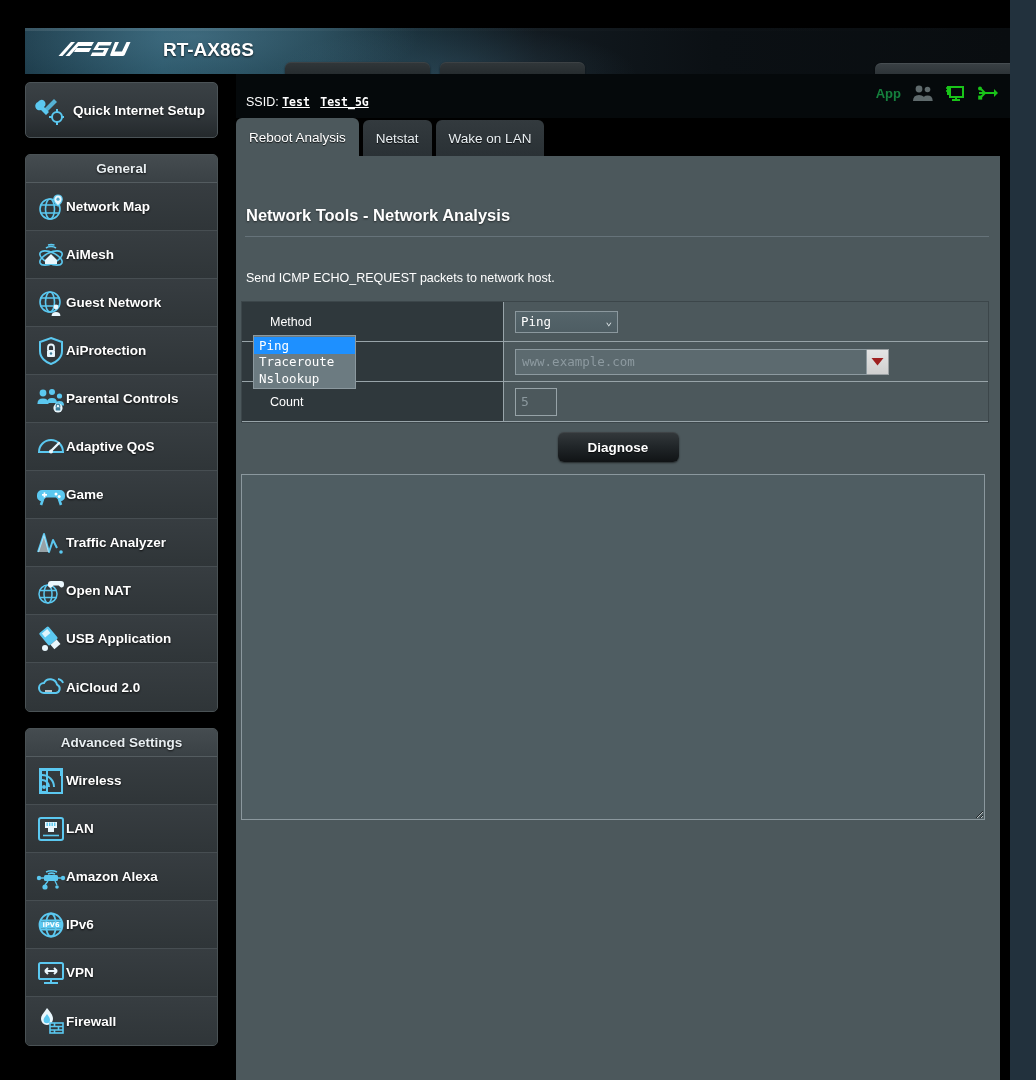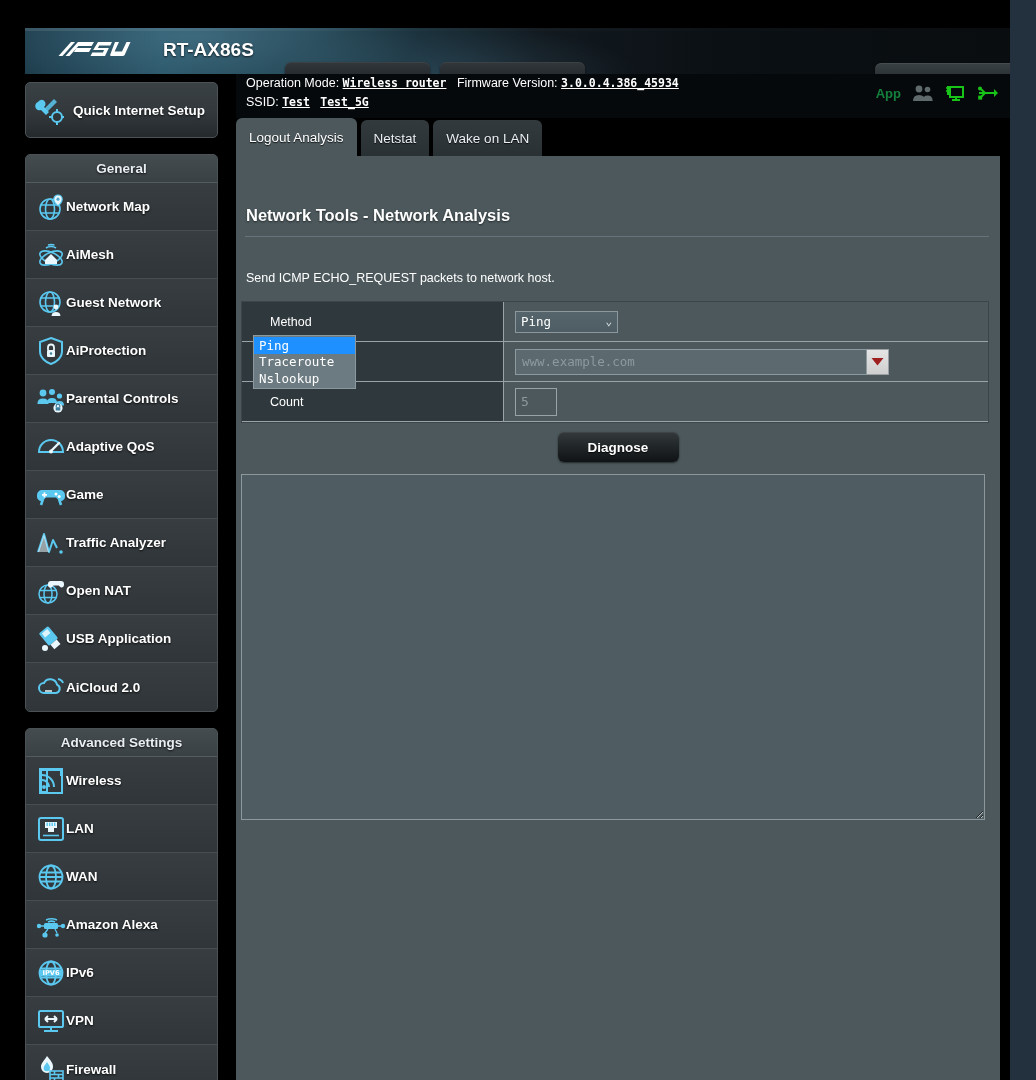--- a/index.html
+++ b/index.html
@@ -286,27 +286,20 @@
     <div class="hdr-btn" id="btn-logout">Logout</div>
     <div class="hdr-btn" id="btn-reboot">Reboot</div>
 
     <div class="lang-btn">
       <div class="label">English</div>
 
     </div>
   </div>
 
   <div class="infostrip">
-    <div class="info-line1">
-      <span>Operation Mode:</span>
-      <span class="mono-u">Wireless router</span>
-      &nbsp;
-      <span>Firmware Version:</span>
-      <span class="mono-u">3.0.0.4.386_45934</span>
-    </div>
     <div class="info-line2">
       <span>SSID:</span>
       <span class="mono-u">Test</span>
       &nbsp;
       <span class="mono-u">Test_5G</span>
     </div>
 
     <div class="hdr-icons">
       <span class="app-text">App</span>
       <svg width="22" height="18" viewBox="0 0 22 18">
@@ -514,30 +507,20 @@
             <rect x="10.5" y="8.6" width="1.4" height="3.4"></rect>
             <rect x="13" y="8.6" width="1.4" height="3.4"></rect>
             <rect x="15.5" y="8.6" width="1.4" height="3.4"></rect>
             <rect x="18" y="8.6" width="1.4" height="3.4"></rect>
           </g>
           <path d="M7 21.5 h16" stroke="#5bc8f0" stroke-width="1.6"></path>
         </svg>
         <div class="lbl">LAN</div>
       </div>
 
-      <div class="menu-item">
-        <svg class="ic" viewBox="0 0 30 30">
-          <g fill="none" stroke="#5bc8f0" stroke-width="1.8">
-            <circle cx="15" cy="15" r="11.5"></circle>
-            <ellipse cx="15" cy="15" rx="5" ry="11.5"></ellipse>
-            <path d="M4 10.5 h22 M3.6 15 h22.8 M4 19.5 h22"></path>
-          </g>
-        </svg>
-        <div class="lbl">WAN</div>
-      </div>
 
       <div class="menu-item">
         <svg class="ic" viewBox="0 0 30 30">
           <rect x="8" y="13" width="14" height="6" rx="1.5" fill="#5bc8f0"></rect>
           <path d="M12 12 a6 4 0 0 1 7 0" fill="none" stroke="#5bc8f0" stroke-width="1.6"></path>
           <path d="M10 10 a10 7 0 0 1 11 0" fill="none" stroke="#5bc8f0" stroke-width="1.4"></path>
           <g fill="#5bc8f0">
             <circle cx="3" cy="16" r="2.2"></circle>
             <circle cx="27" cy="16" r="2.2"></circle>
             <circle cx="9" cy="25" r="2.6"></circle>
@@ -583,21 +566,21 @@
           </g>
         </svg>
         <div class="lbl">Firewall</div>
       </div>
     </div>
   </div>
 
   <div class="content">
 
     <div class="tabs">
-      <div class="tab active">Logout Analysis</div>
+      <div class="tab active">Reboot Analysis</div>
       <div class="tab">Netstat</div>
       <div class="tab">Wake on LAN</div>
     </div>
 
     <div class="panel">
       <div class="panel-title">Network Tools - Network Analysis</div>
       <div class="panel-rule"></div>
       <div class="panel-desc">Send ICMP ECHO_REQUEST packets to network host.</div>
 
       <div class="form-table">

